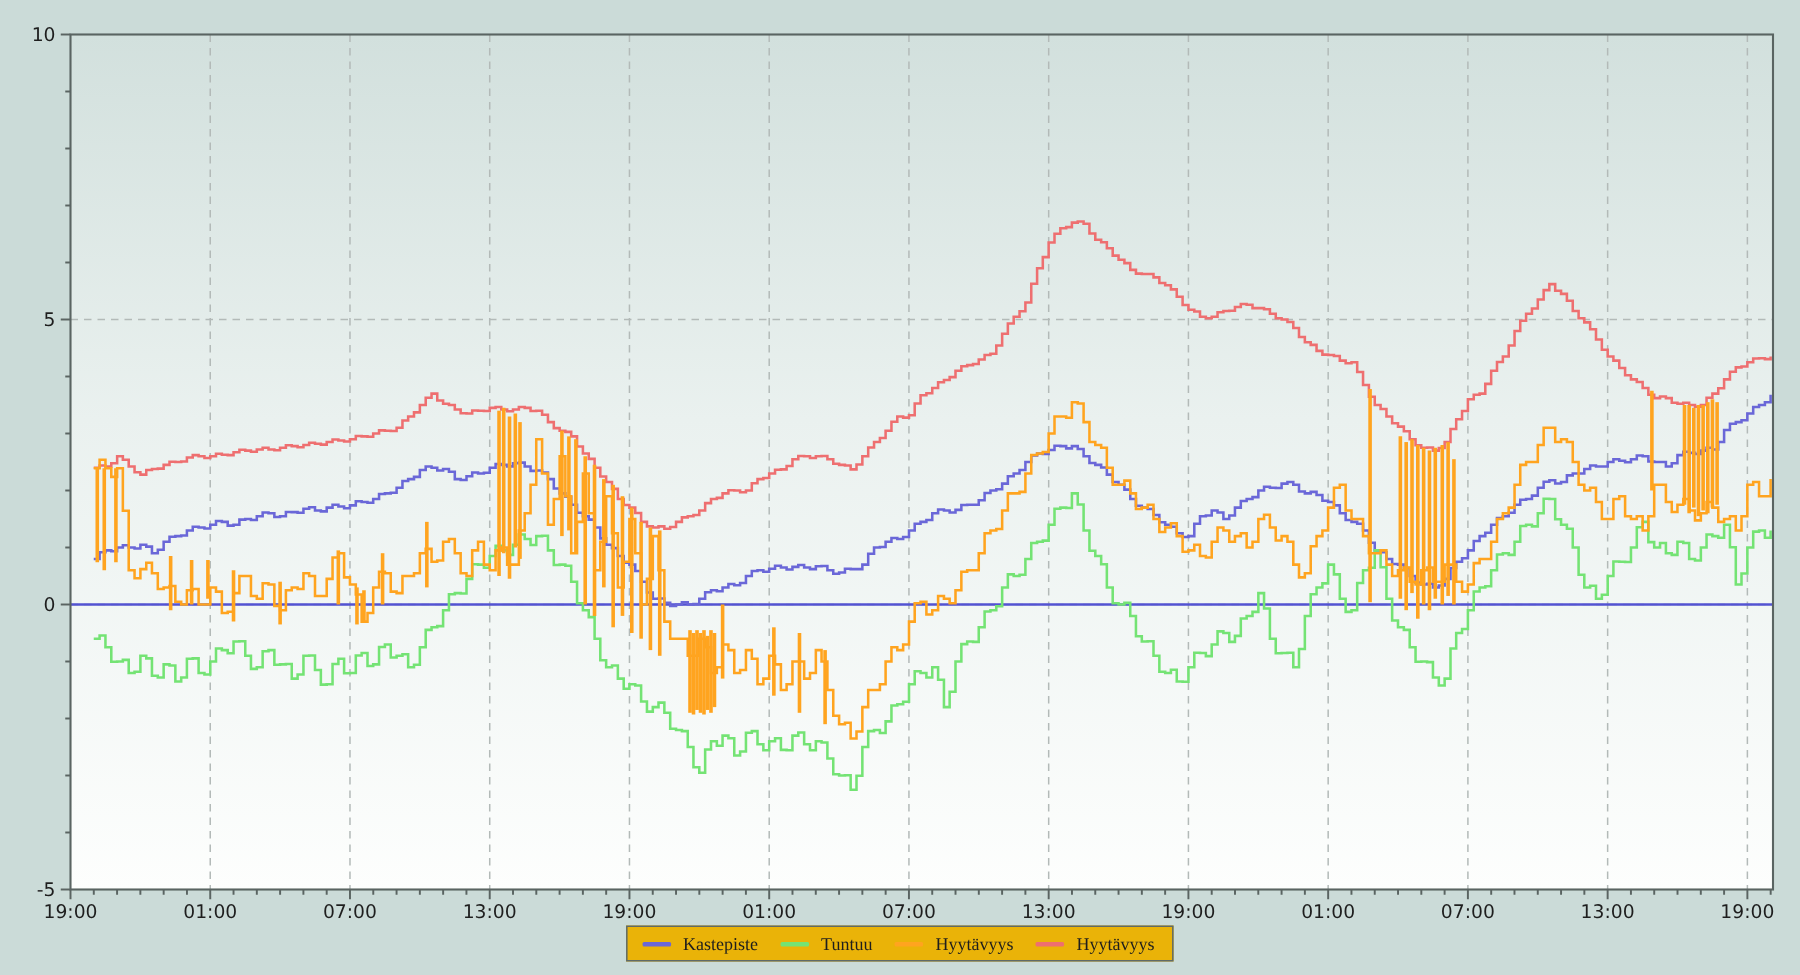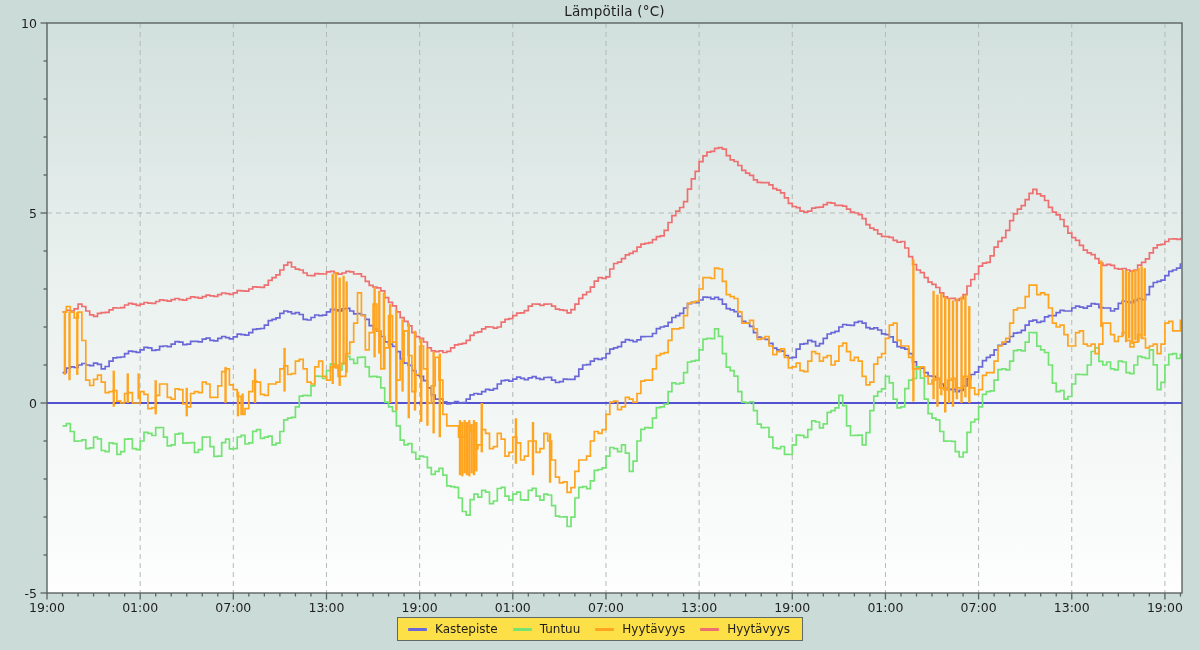--- a/index.html
+++ b/index.html
@@ -2,32 +2,31 @@
 <html><head>
 <meta charset="utf-8">
 <style>
   html,body{margin:0;padding:0;}
   body{width:1200px;height:650px;overflow:hidden;font-family:"DejaVu Sans","Liberation Sans",sans-serif;}
   #stage{position:relative;width:1200px;height:650px;background:#cbdbd8;}
   #chart-title{position:absolute;top:3px;left:47px;width:1135px;text-align:center;
     font-size:13.5px;color:#1e1e1e;letter-spacing:0.2px;}
   #plot-svg{position:absolute;top:0;left:0;}
   #legend{position:absolute;top:617px;left:600px;transform:translateX(-50%);
-    display:flex;align-items:center;background:#fde047;border:1px solid #5f6a68;
-    padding:3px 10px;height:16px;}
+    display:flex;align-items:center;background:#eab308;border:1px solid #5f6a68;
+    padding:3px 10px;height:16px;font-family:Liberation Serif, serif;}
   .legend-item{display:flex;align-items:center;margin-right:15px;}
   .legend-item:last-child{margin-right:2px;}
   .legend-swatch{display:inline-block;width:19px;height:3px;border-radius:1px;margin-right:8px;}
   .legend-label{font-size:12px;color:#1e1e1e;white-space:nowrap;}
 </style>
 </head>
 <body>
 
 <div id="stage">
-  <div id="chart-title">Lämpötila (°C)</div>
   <svg id="plot-svg" width="1200" height="650">
       <defs>
         <linearGradient id="bgGrad" x1="0" y1="0" x2="0" y2="1">
           <stop offset="0%" stop-color="#d2e0dd"></stop>
           <stop offset="45%" stop-color="#eaf1ef"></stop>
           <stop offset="100%" stop-color="#fdfefd"></stop>
         </linearGradient>
         <clipPath id="plotClip">
           <rect x="47" y="23" width="1135" height="570"></rect>
         </clipPath>

